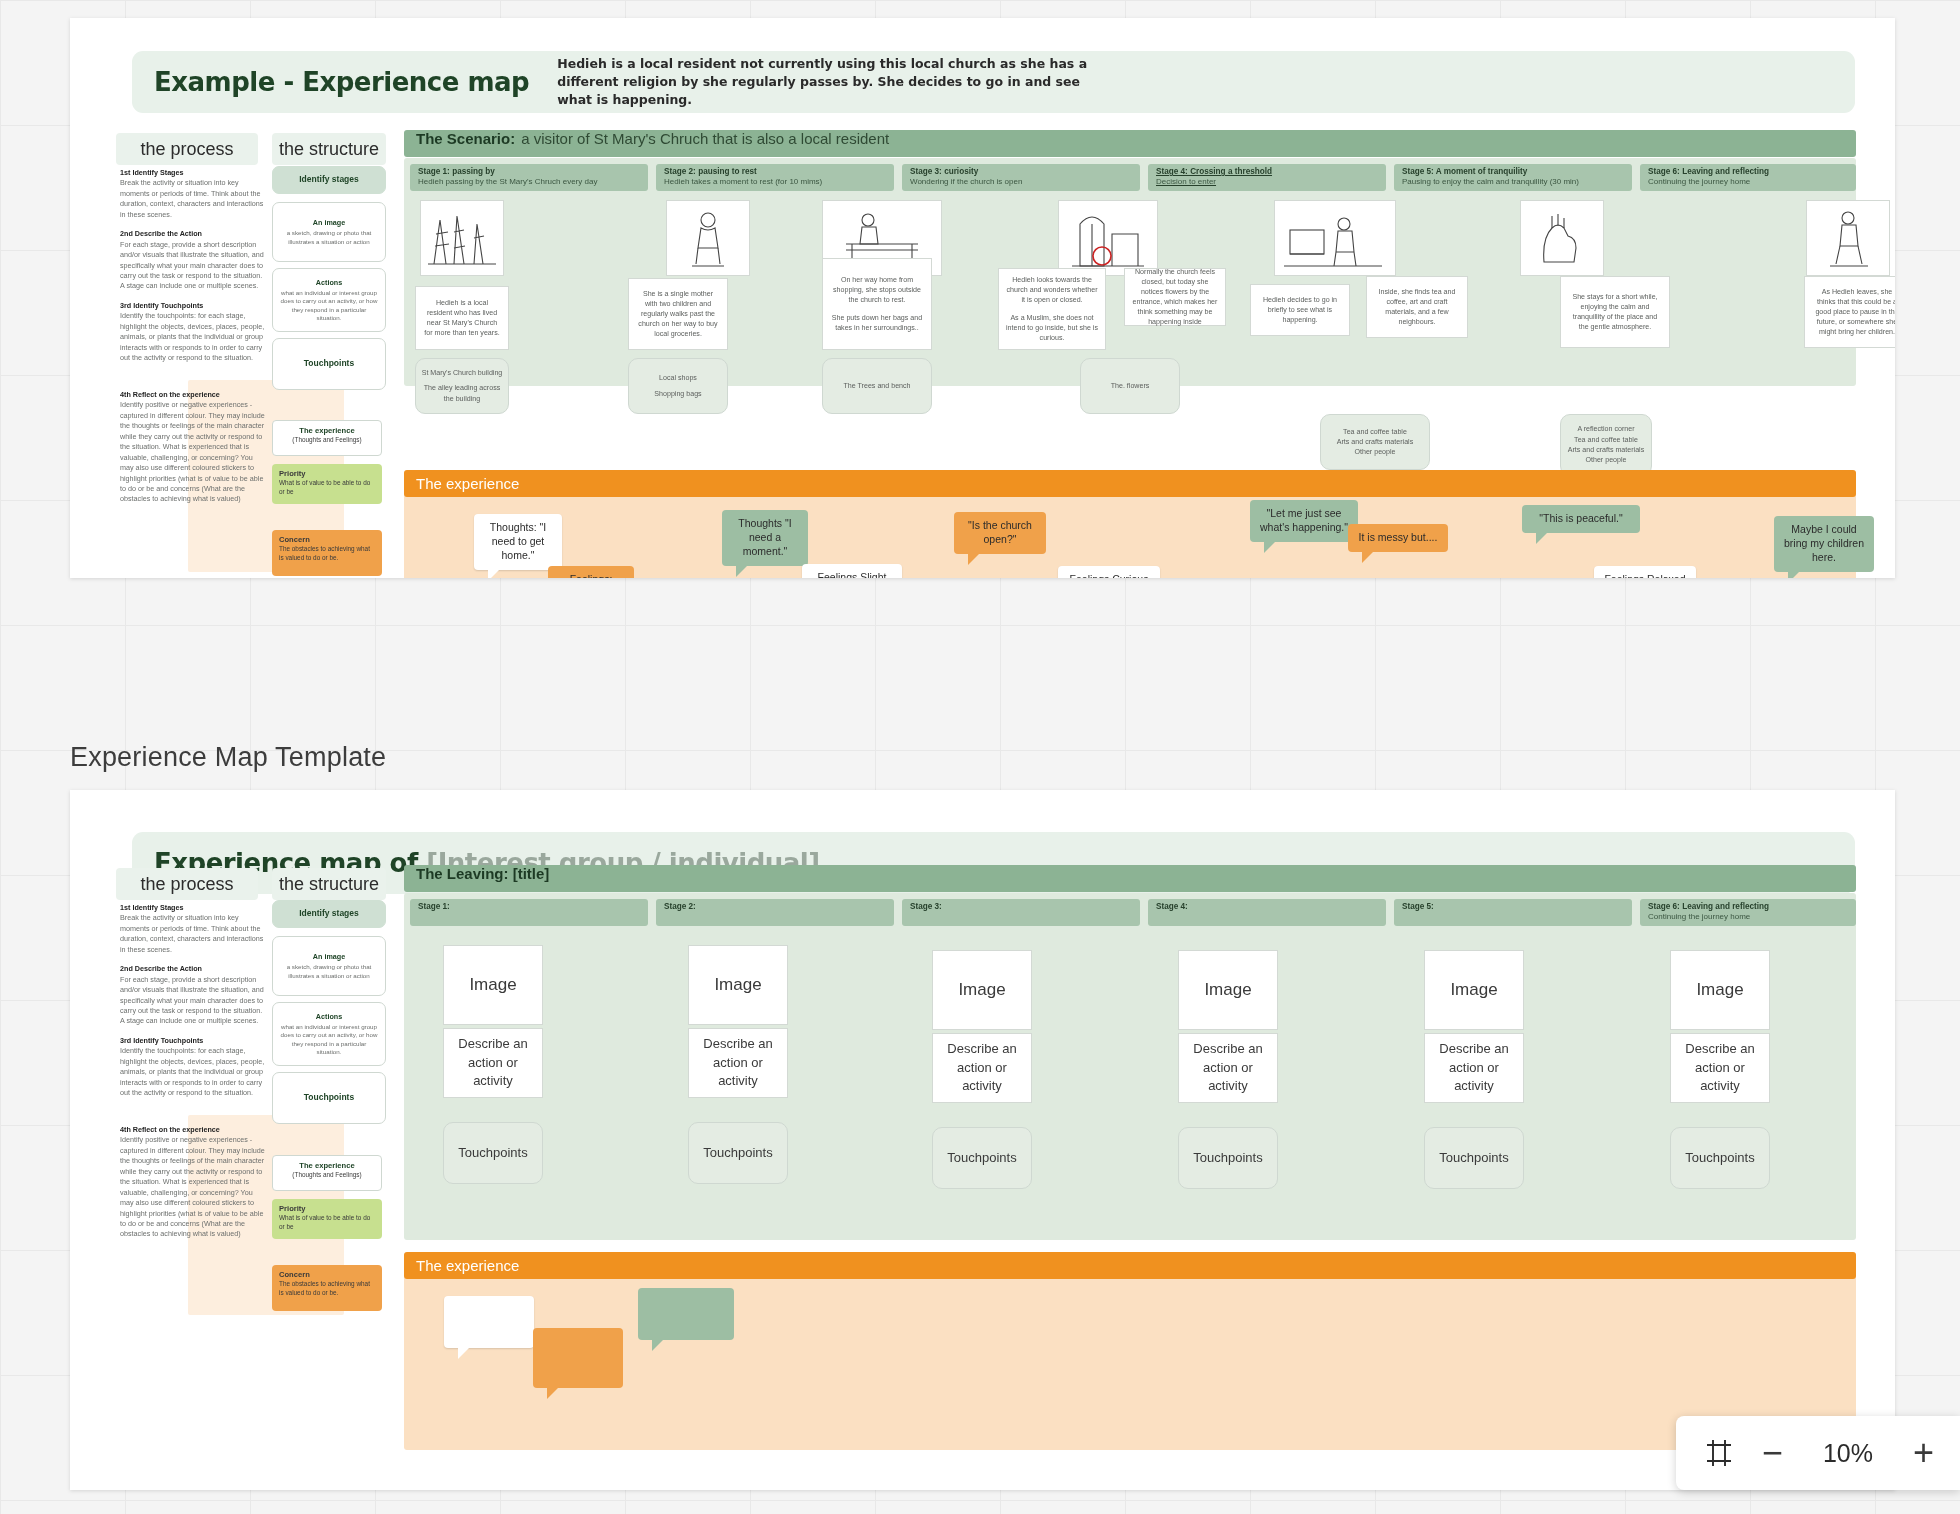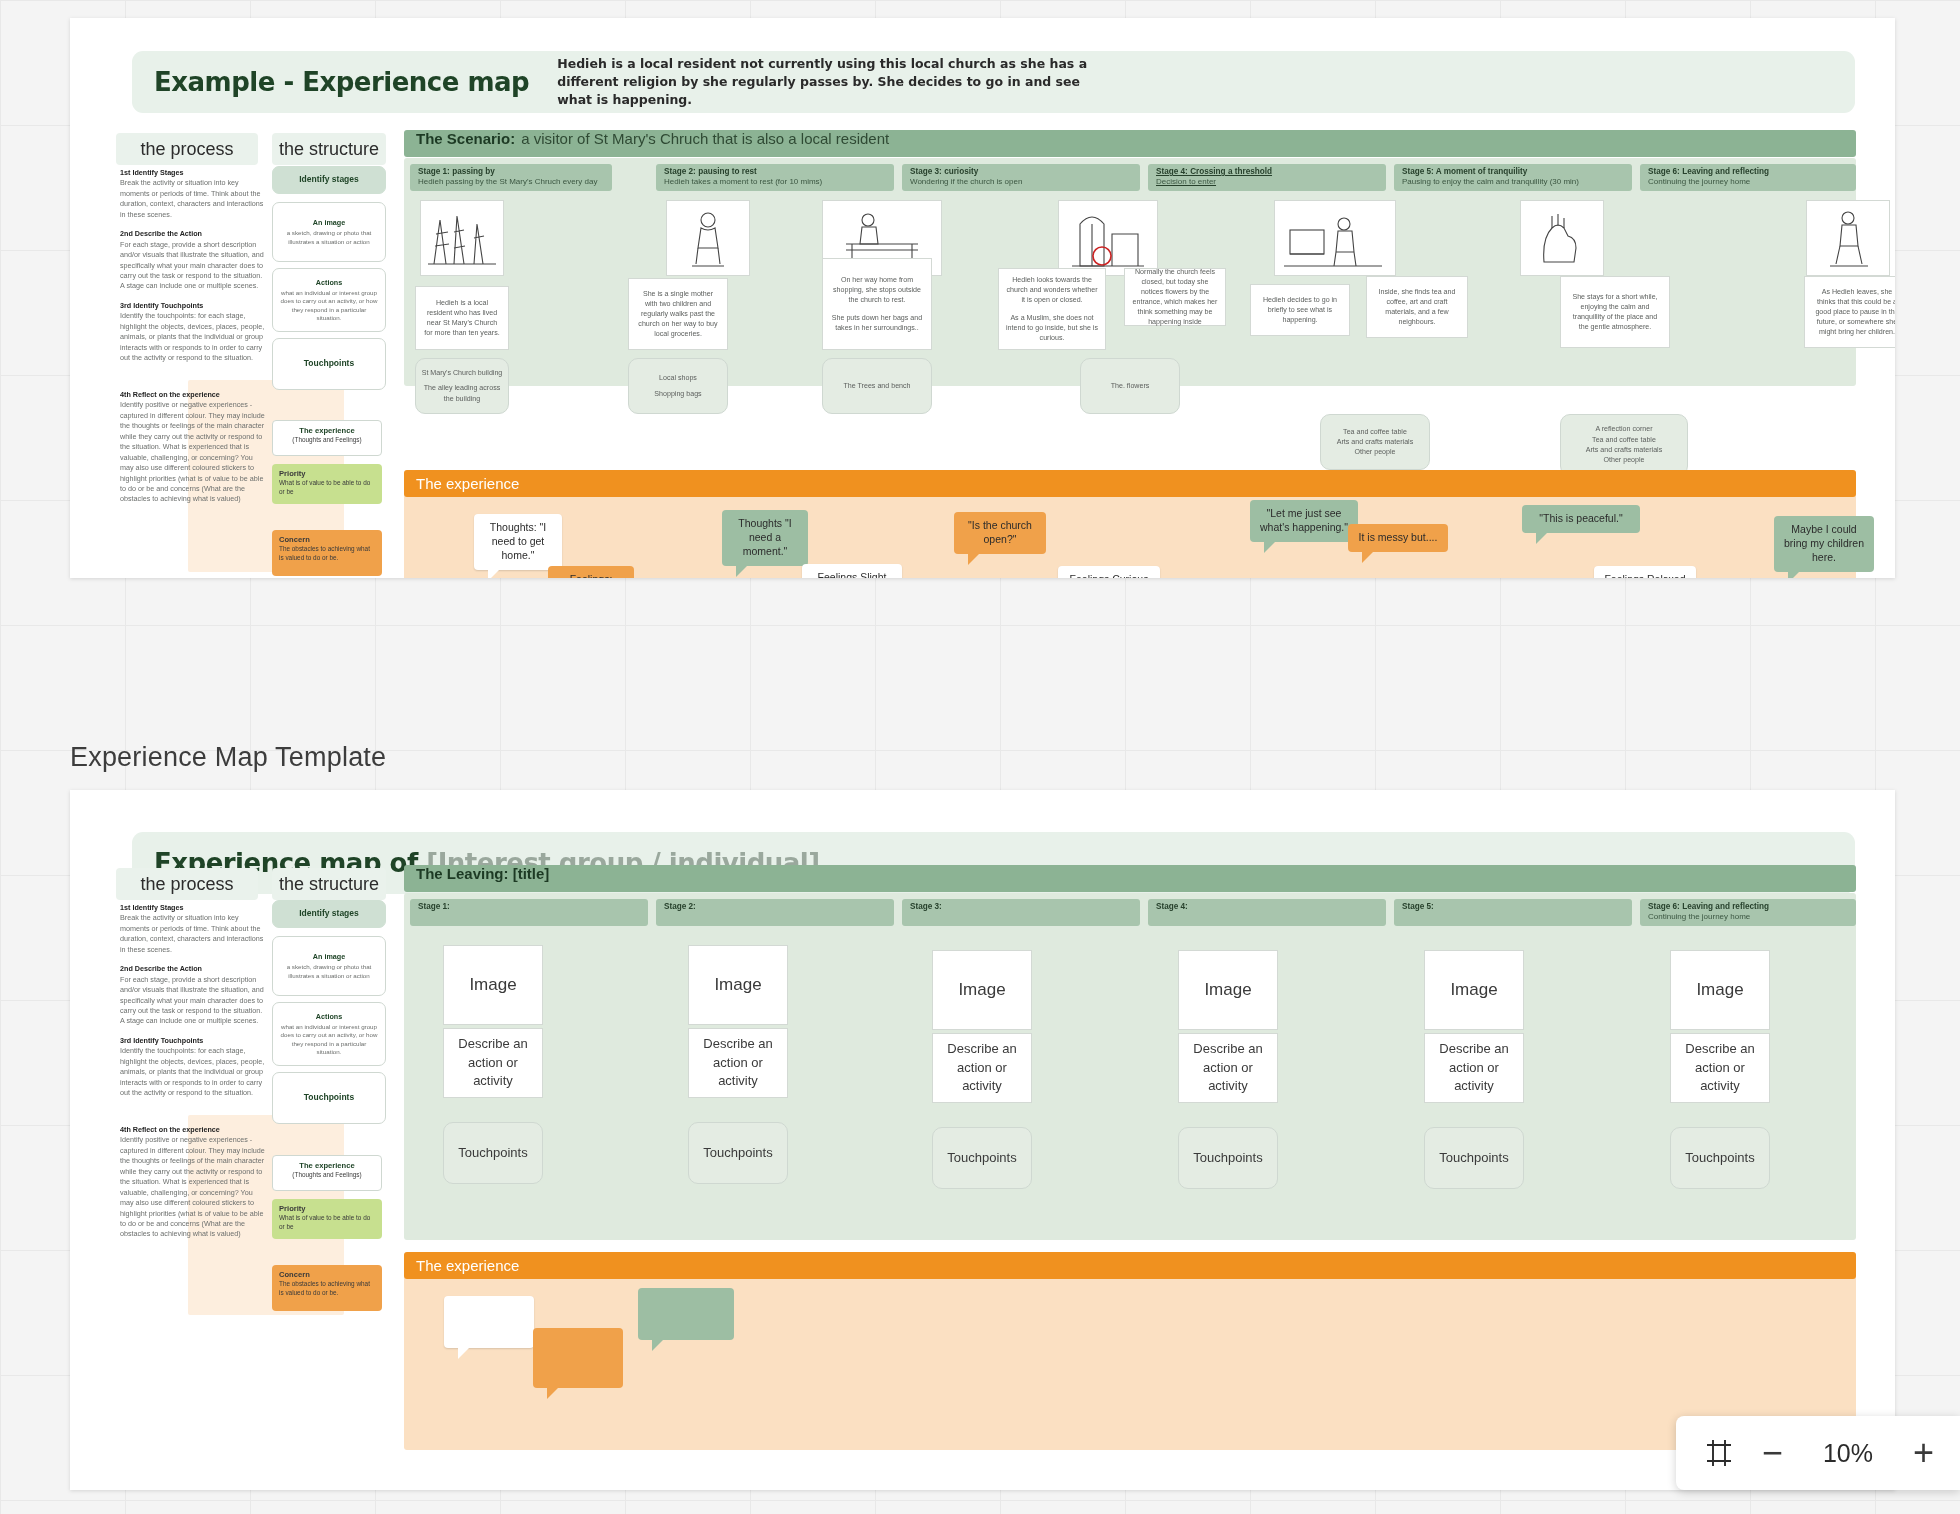--- a/index.html
+++ b/index.html
@@ -223,21 +223,21 @@
       <span class="t">Concern</span>
       <span>The obstacles to achieving what is valued to do or be.</span>
     </div>
 
     <div class="scen-wrap" style="left:334px; top:140px; width:1452px; height:228px;"></div>
     <div class="scen-bar" style="left:334px; top:112px; width:1452px;">
       <b>The Scenario:</b>
       <span>a visitor of St Mary's Chruch that is also a local resident</span>
     </div>
 
-    <div class="stage-hd" style="left:340px; top:146px; width:202px;">
+    <div class="stage-hd" style="left:340px; top:146px; width:238px;">
       <span class="s1">Stage 1: passing by</span>
       <span class="s2">Hedieh passing by the St Mary's Chruch every day</span>
     </div>
     <div class="stage-hd" style="left:586px; top:146px; width:238px;">
       <span class="s1">Stage 2: pausing to rest</span>
       <span class="s2">Hedieh takes a moment to rest (for 10 mims)</span>
     </div>
     <div class="stage-hd" style="left:832px; top:146px; width:238px;">
       <span class="s1">Stage 3: curiosity</span>
       <span class="s2">Wondering if the church is open</span>
@@ -363,21 +363,21 @@
       <span class="ln">The Trees and bench</span>
     </div>
     <div class="touch" style="left:1010px; top:340px; width:100px; height:56px;">
       <span class="ln">The. flowers</span>
     </div>
     <div class="touch" style="left:1250px; top:396px; width:110px; height:56px; top:396px;">
       <span class="ln">Tea and coffee table</span>
       <span class="ln">Arts and crafts materials</span>
       <span class="ln">Other people</span>
     </div>
-    <div class="touch" style="left:1490px; top:396px; width:128px; height:62px;">
+    <div class="touch" style="left:1490px; top:396px; width:92px; height:62px;">
       <span class="ln">A reflection corner</span>
       <span class="ln">Tea and coffee table</span>
       <span class="ln">Arts and crafts materials</span>
       <span class="ln">Other people</span>
     </div>
 
     <div class="exp-wrap" style="left:334px; top:476px; width:1452px; height:210px;"></div>
     <div class="exp-bar" style="left:334px; top:452px; width:1452px;">
       <span>The experience</span>
     </div>

